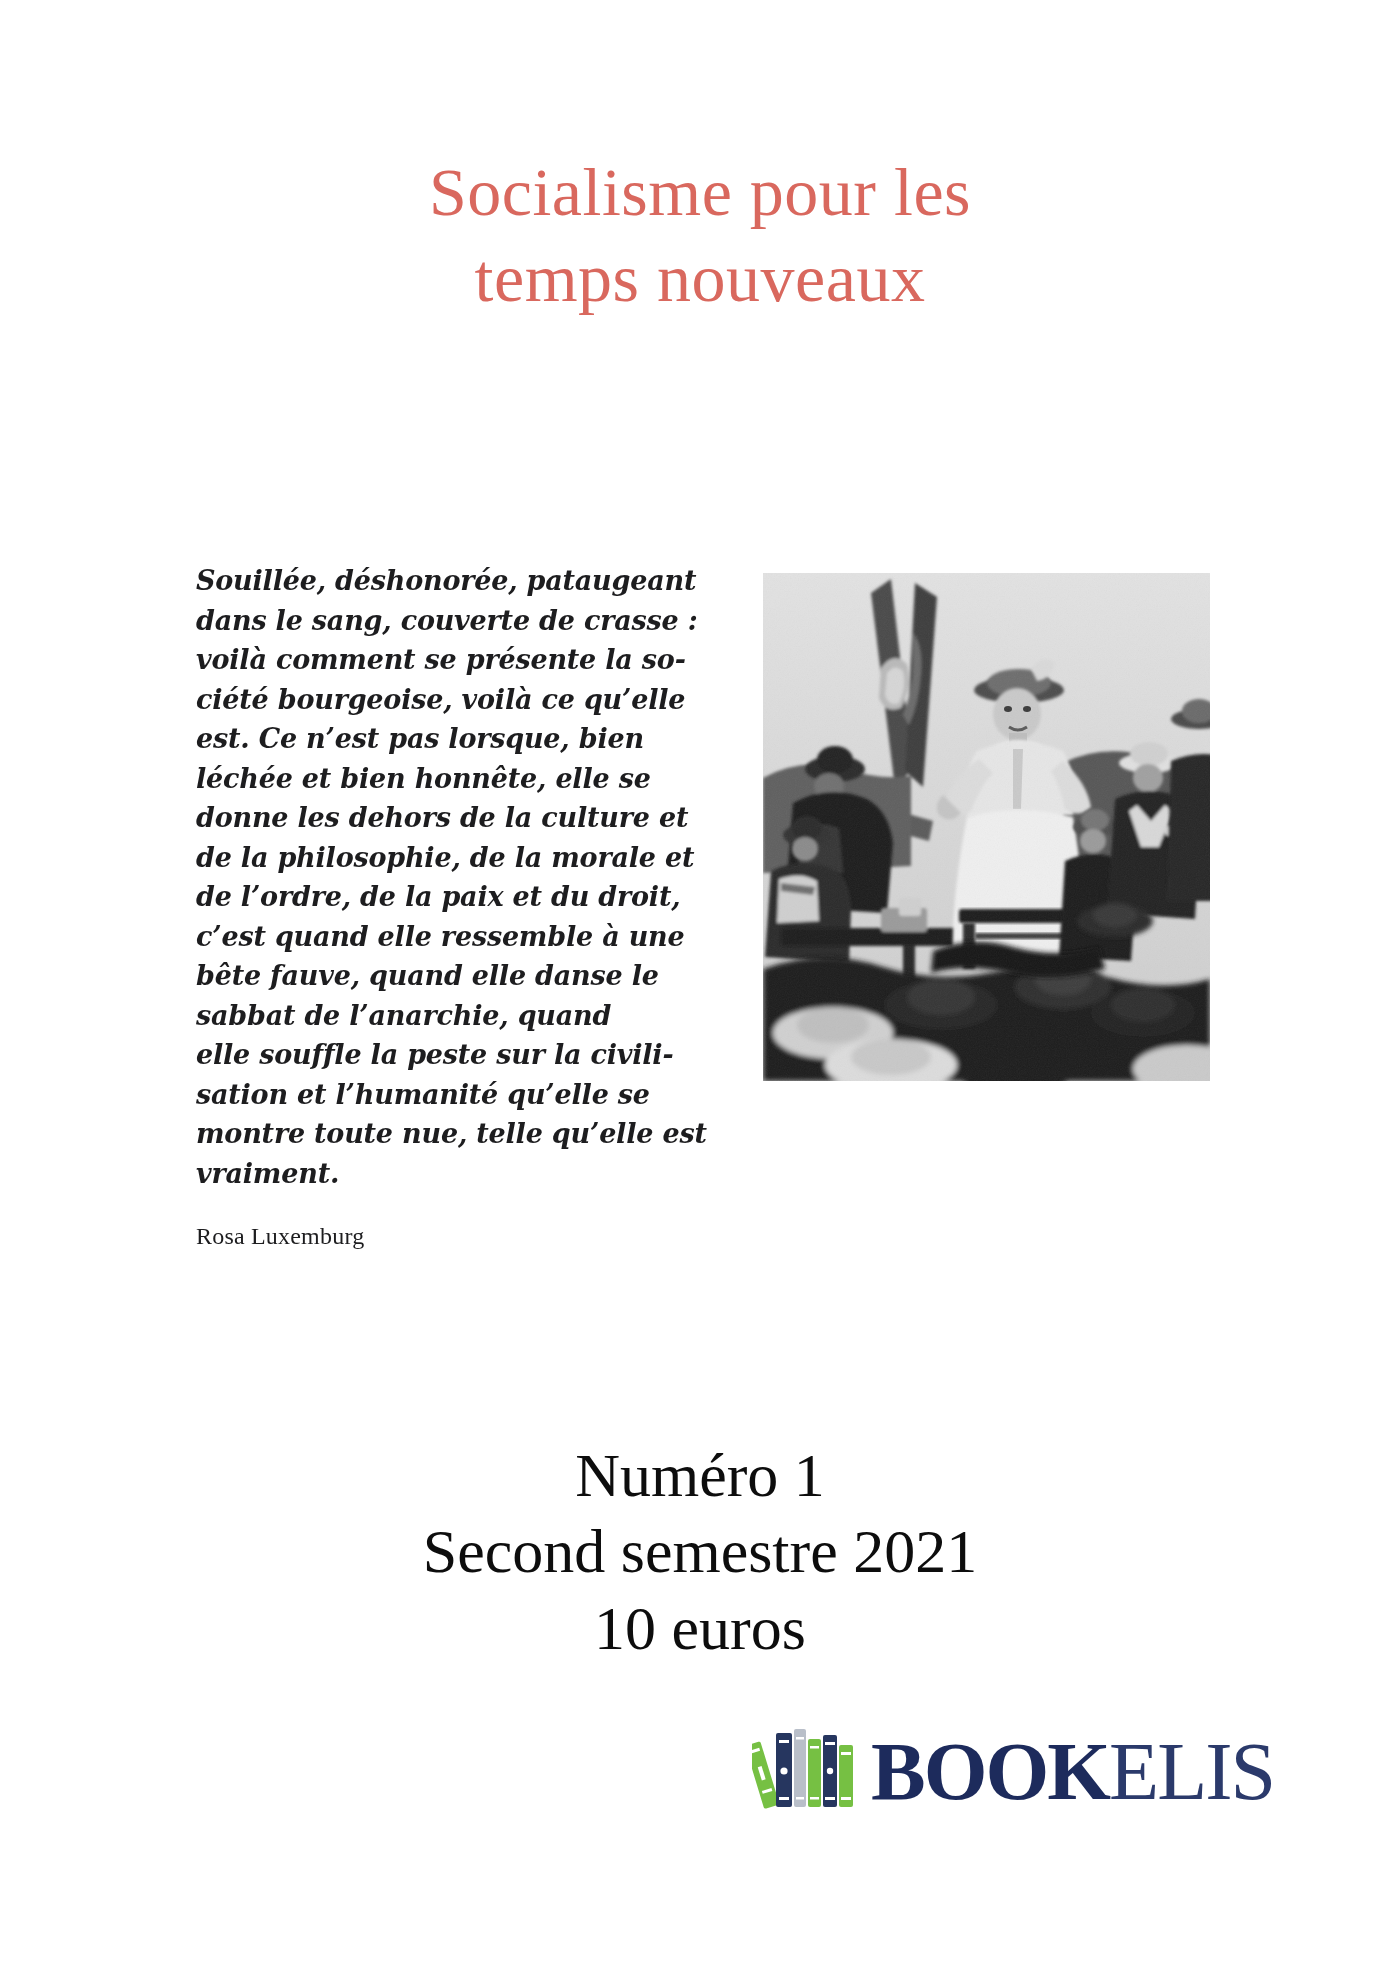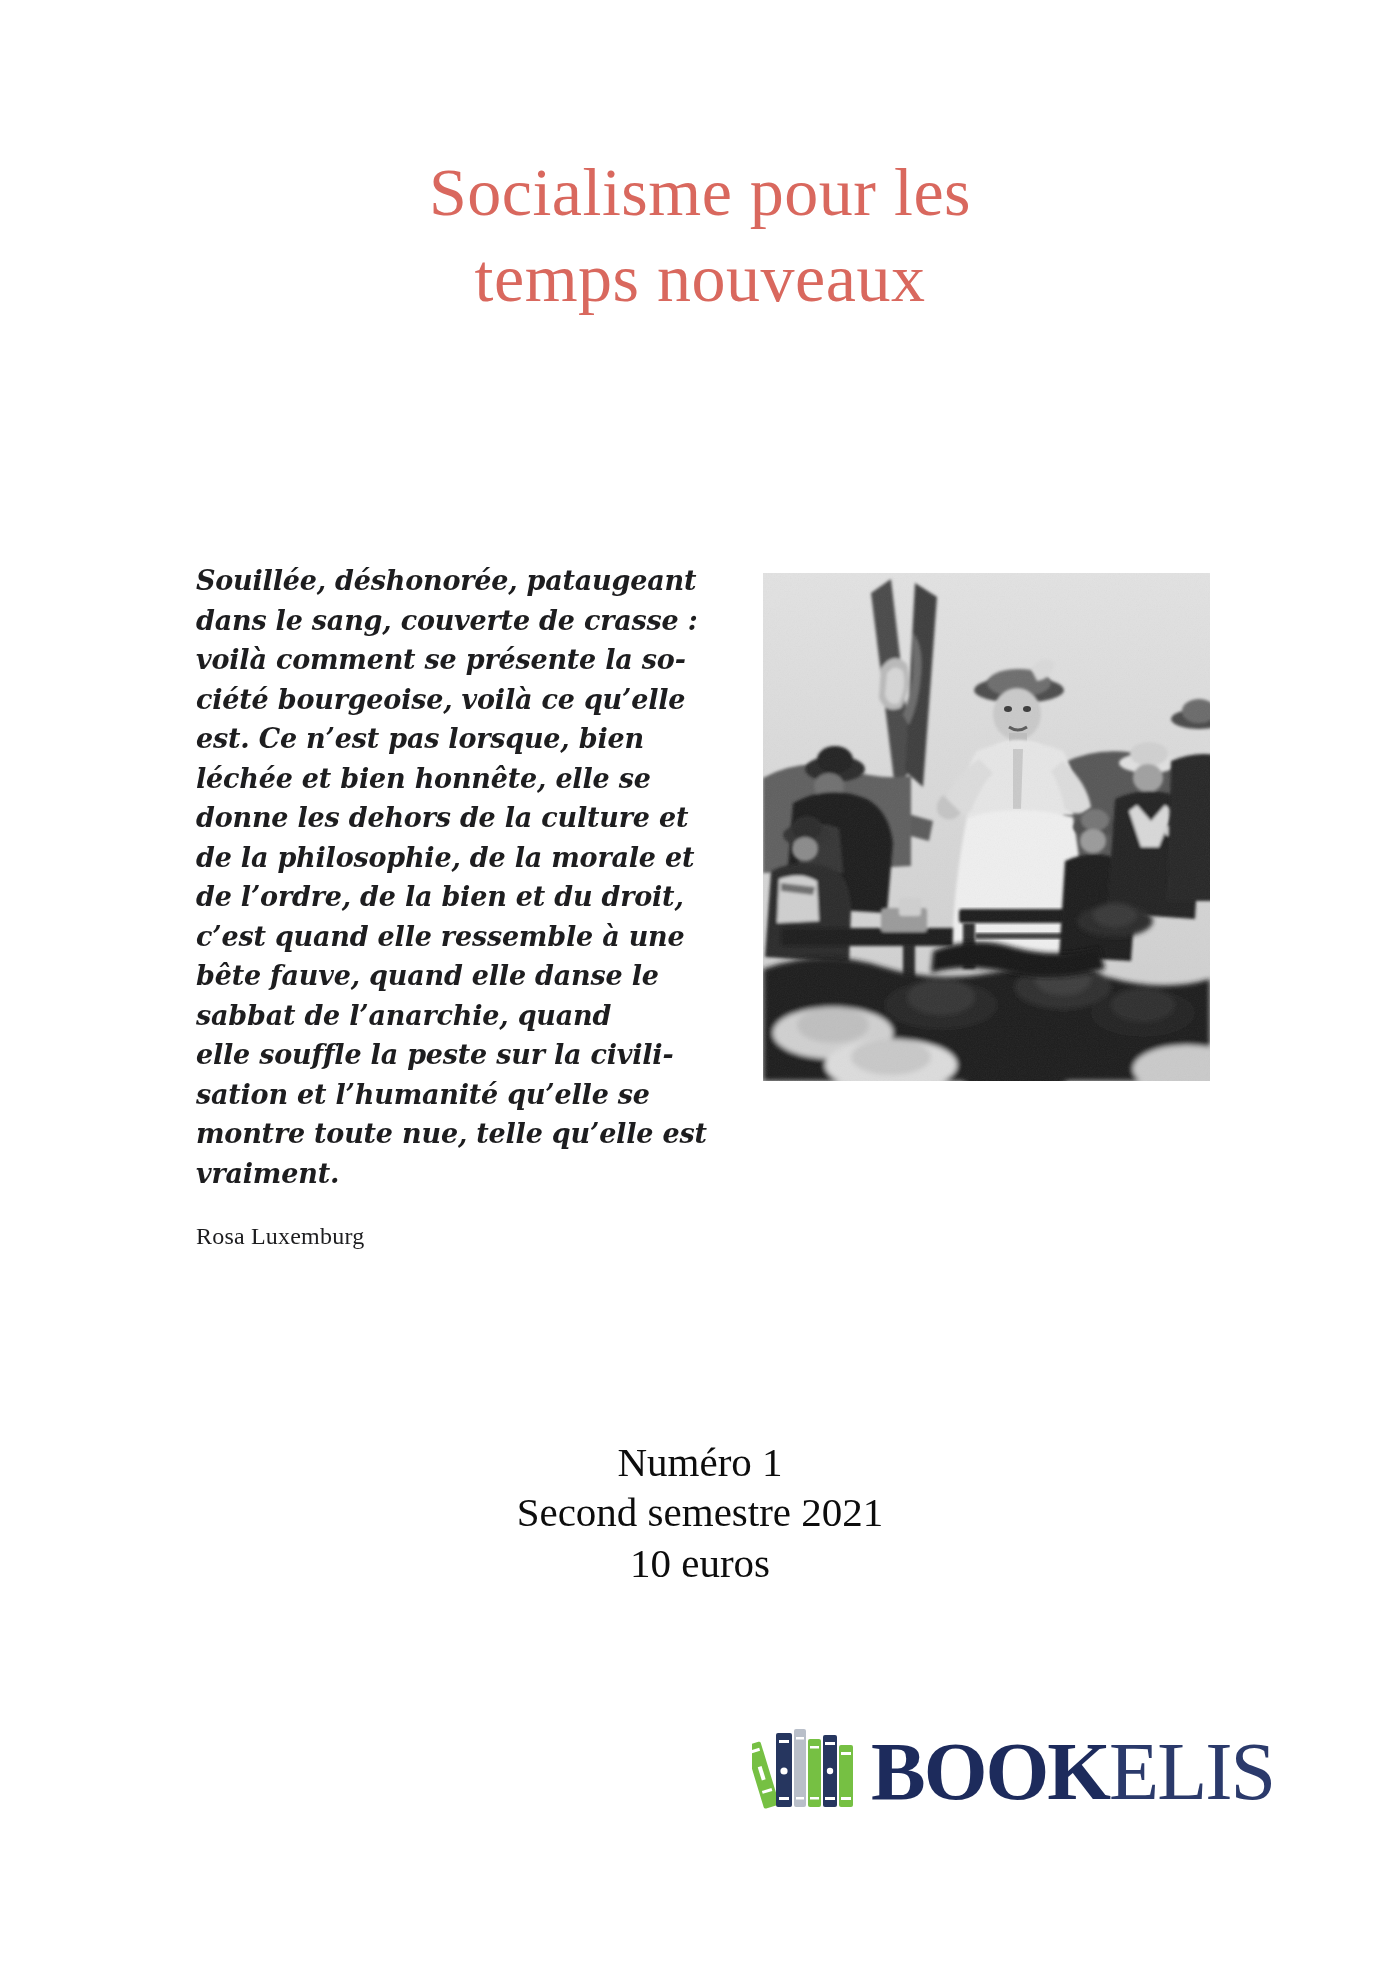--- a/index.html
+++ b/index.html
@@ -73,21 +73,21 @@
 
   
   #issue-info {
     position: absolute;
     left: 0;
     top: 1437px;
     width: 1400px;
     text-align: center;
     color: #0d0d0d;
     font-family: "Liberation Serif", serif;
-    font-size: 41px;
+    font-size: 62px;
     line-height: 1.23;
     font-weight: 400;
   }
   #issue-info .iline { display: block; white-space: nowrap; }
 
   
   #publisher-logo {
     position: absolute;
     left: 752px;
     top: 1717px;
@@ -119,21 +119,21 @@
 <div id="quote-panel">
   <div id="quote-text">
     <span class="qline">Souillée, déshonorée, pataugeant</span>
     <span class="qline">dans le sang, couverte de crasse :</span>
     <span class="qline">voilà comment se présente la so-</span>
     <span class="qline">ciété bourgeoise, voilà ce qu’elle</span>
     <span class="qline">est. Ce n’est pas lorsque, bien</span>
     <span class="qline">léchée et bien honnête, elle se</span>
     <span class="qline">donne les dehors de la culture et</span>
     <span class="qline">de la philosophie, de la morale et</span>
-    <span class="qline">de l’ordre, de la bien et du droit,</span>
+    <span class="qline">de l’ordre, de la paix et du droit,</span>
     <span class="qline">c’est quand elle ressemble à une</span>
     <span class="qline">bête fauve, quand elle danse le</span>
     <span class="qline">sabbat de l’anarchie, quand</span>
     <span class="qline">elle souffle la peste sur la civili-</span>
     <span class="qline">sation et l’humanité qu’elle se</span>
     <span class="qline">montre toute nue, telle qu’elle est</span>
     <span class="qline">vraiment.</span>
   </div>
   <div id="quote-attribution">Rosa Luxemburg</div>
 </div>

